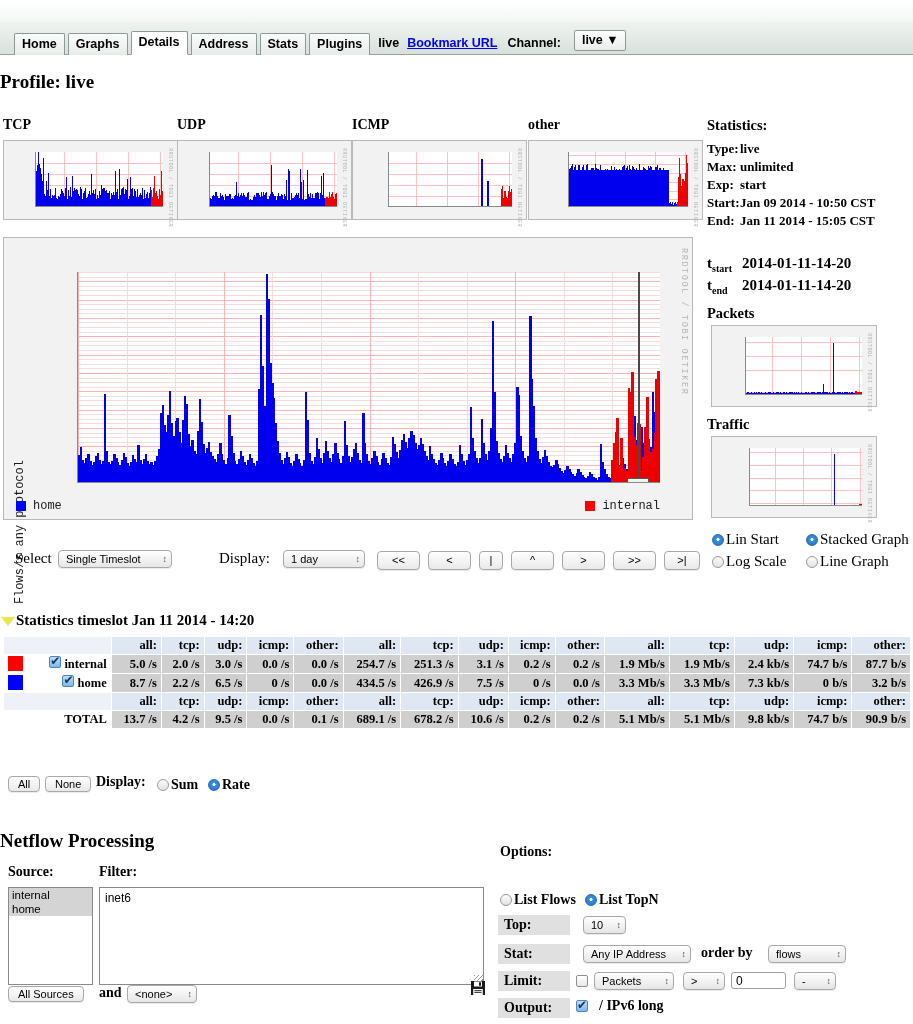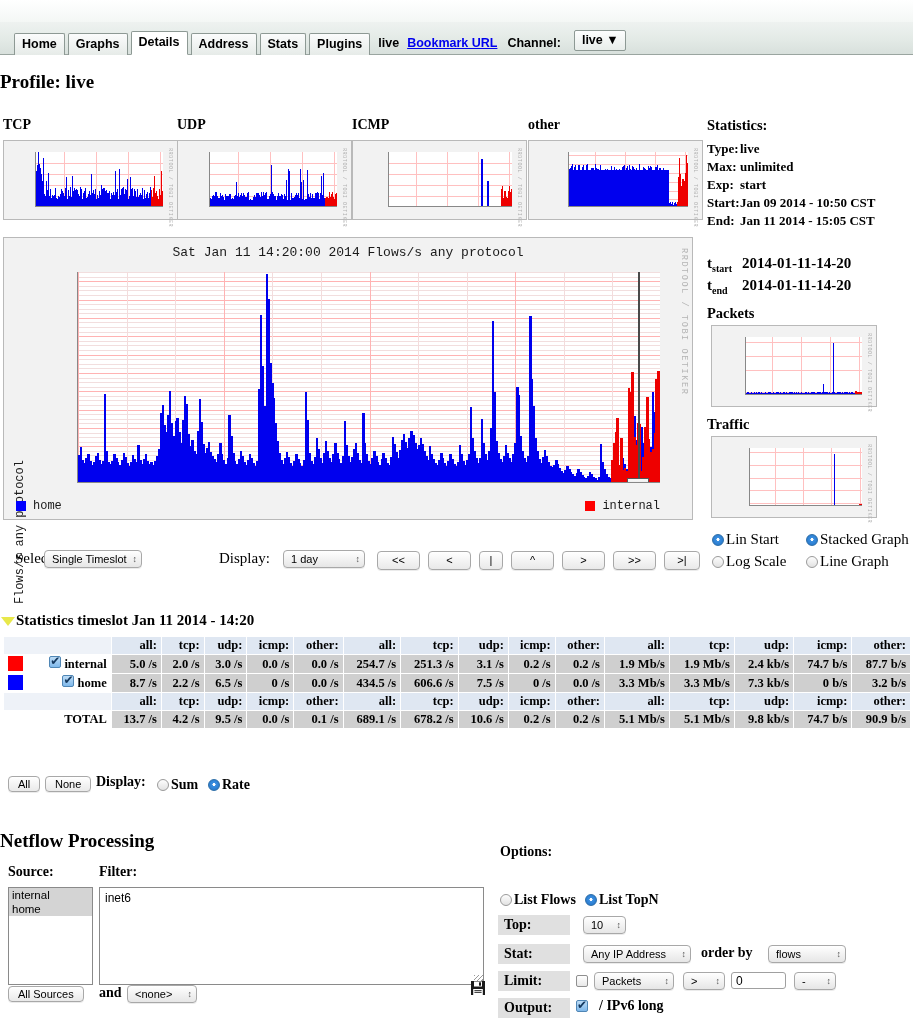--- a/index.html
+++ b/index.html
@@ -1013,21 +1013,20 @@
         <div class="bar" style="left: 116.8px; width: 0.9px; height: 51.212px; background: rgb(238, 0, 0);"></div>
         <div class="bar" style="left: 117.6px; width: 0.9px; height: 29.8317px; background: rgb(238, 0, 0);"></div>
         <div class="bar" style="left: 118.4px; width: 0.9px; height: 42.7117px; background: rgb(238, 0, 0);"></div>
       </div>
     <div id="other-yt"></div>
       <div id="other-xt"></div>
   </div>
 </div>
 
 <div id="big-graph">
-  <div class="big-title">Sat Jan 11 14:20:00 2014 Flows/s any protocol</div>
   <div class="rrd-credit-big">RRDTOOL / TOBI OETIKER</div>
   <div class="big-ylabel">Flows/s any protocol</div>
   <div class="plot" id="big-plot">
       <div class="gl-h" style="top: 206.413px; background: rgb(240, 216, 216); opacity: 0.85;"></div>
       <div class="gl-h" style="top: 201.826px; background: rgb(240, 216, 216); opacity: 0.85;"></div>
       <div class="gl-h" style="top: 197.239px; background: rgb(240, 216, 216); opacity: 0.85;"></div>
       <div class="gl-h" style="top: 192.652px; background: rgb(240, 216, 216); opacity: 0.85;"></div>
       <div class="gl-h" style="top: 188.065px; background: rgb(240, 216, 216); opacity: 0.85;"></div>
       <div class="gl-h" style="top: 183.478px; background: rgb(240, 216, 216); opacity: 0.85;"></div>
       <div class="gl-h" style="top: 178.891px; background: rgb(240, 216, 216); opacity: 0.85;"></div>
@@ -1819,21 +1818,21 @@
 <div class="radio-row" style="left:712px; top:553px">
   <span class="radio"></span>
   <span class="radio-lbl">Log Scale</span>
 </div>
 <div class="radio-row" style="left:806px; top:553px">
   <span class="radio"></span>
   <span class="radio-lbl">Line Graph</span>
 </div>
 
 <div class="ctl-label" style="left:15px; top:550px">Select</div>
-<div class="sel" style="left:44px; top:550px; width:98px;">Single Timeslot</div>
+<div class="sel" style="left:58px; top:550px; width:114px;">Single Timeslot</div>
 <div class="ctl-label" style="left:219px; top:550px">Display:</div>
 <div class="sel" style="left:283px; top:550px; width:82px;">1 day</div>
 <div class="navbtn" style="left:377px; top:551px; width:43px;">&lt;&lt;</div>
 <div class="navbtn" style="left:428px; top:551px; width:43px;">&lt;</div>
 <div class="navbtn" style="left:479px; top:551px; width:24px;">|</div>
 <div class="navbtn" style="left:511px; top:551px; width:43px;">^</div>
 <div class="navbtn" style="left:562px; top:551px; width:43px;">&gt;</div>
 <div class="navbtn" style="left:613px; top:551px; width:43px;">&gt;&gt;</div>
 <div class="navbtn" style="left:664px; top:551px; width:36px;">&gt;|</div>
 
@@ -1893,21 +1892,21 @@
     <td class="ch-cell">
       <span class="chk on"></span>
       <span>home</span>
     </td>
     <td class="cell">8.7 /s</td>
     <td class="cell">2.2 /s</td>
     <td class="cell">6.5 /s</td>
     <td class="cell">0 /s</td>
     <td class="cell">0.0 /s</td>
     <td class="cell">434.5 /s</td>
-    <td class="cell">606.6 /s</td>
+    <td class="cell">426.9 /s</td>
     <td class="cell">7.5 /s</td>
     <td class="cell">0 /s</td>
     <td class="cell">0.0 /s</td>
     <td class="cell">3.3 Mb/s</td>
     <td class="cell">3.3 Mb/s</td>
     <td class="cell">7.3 kb/s</td>
     <td class="cell">0 b/s</td>
     <td class="cell">3.2 b/s</td>
   </tr>
 

